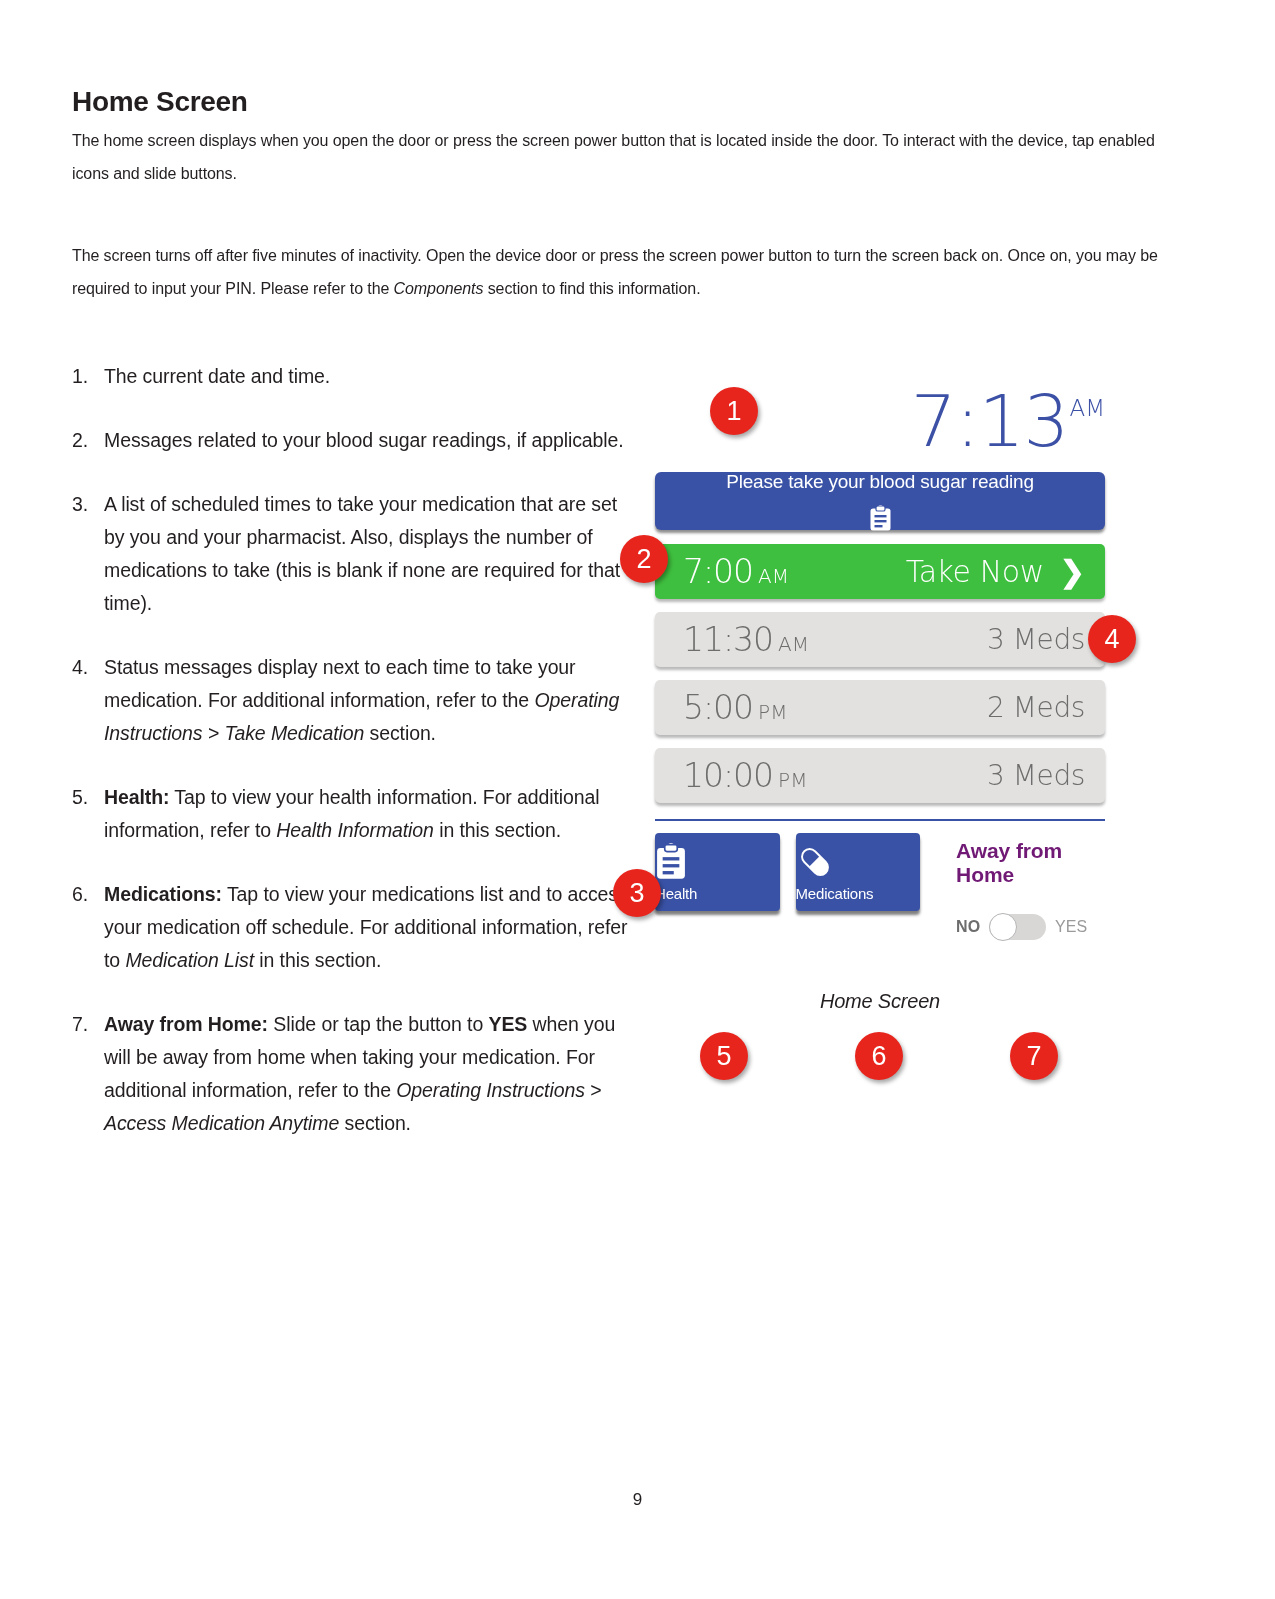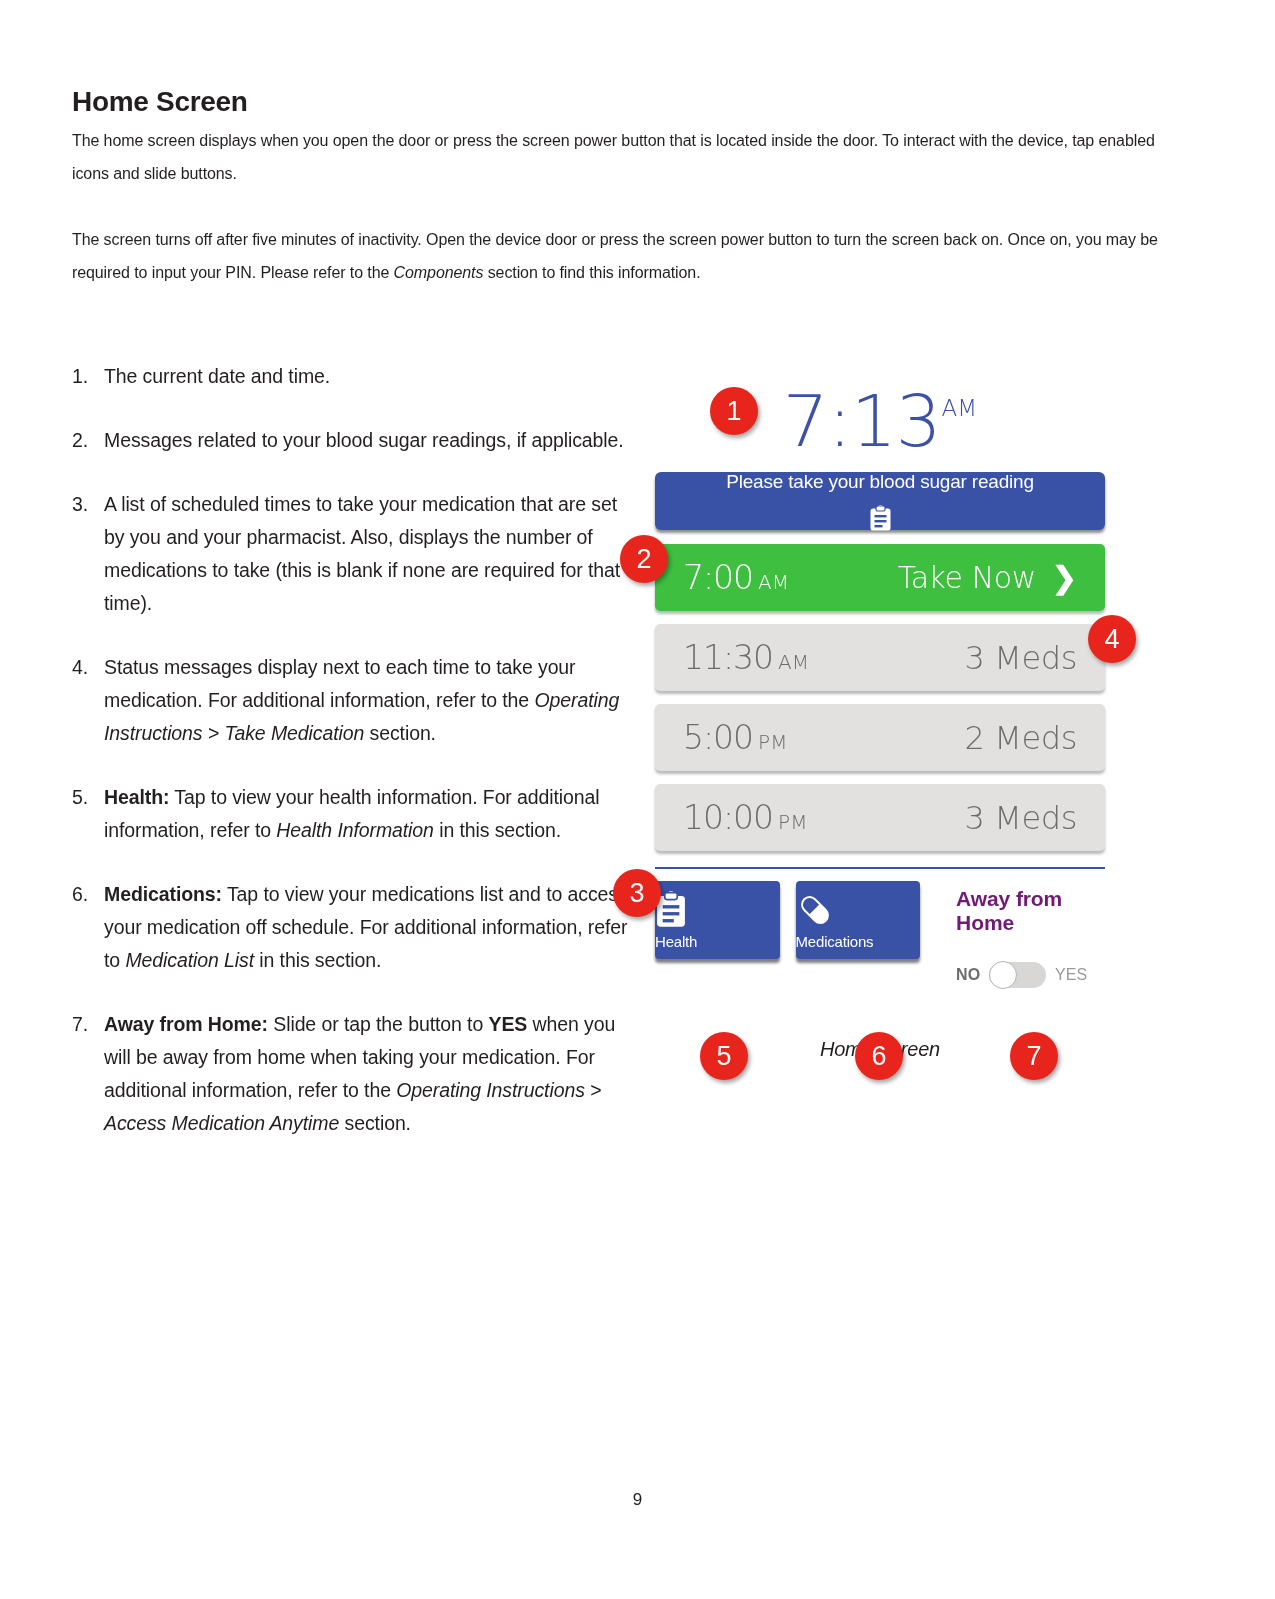--- a/index.html
+++ b/index.html
@@ -38,21 +38,21 @@
     color: #231f20;
   }
 
   p.para {
     font-size: 16px;
     line-height: 33px;
     margin: 0;
     color: #231f20;
     letter-spacing: -0.1px;
   }
-  p.para.second { margin-top: 33px; }
+  p.para.second { margin-top: 49px; }
 
   .italic { font-style: italic; }
   .bold { font-weight: bold; }
 
   
   ol.steps {
     position: absolute;
     left: 72px;
     top: 360px;
     width: 560px;
@@ -78,21 +78,21 @@
 
   
   .device {
     position: absolute;
     left: 655px;
     top: 370px;
     width: 450px;
   }
 
   .clock-row {
-    text-align: center;
+    text-align: right;
     position: relative;
     height: 80px;
     text-decoration: underline;
   }
   .clock {
     color: #3c51a6;
     font-size: 72px;
     font-weight: 300;
     line-height: 76px;
     letter-spacing: -1px;
@@ -124,25 +124,25 @@
     color: #ffffff;
     font-size: 19px;
     box-shadow: 0 3px 3px rgba(0,0,0,0.45);
     gap: 12px;
     letter-spacing: -0.2px;
     flex-direction: column;
   }
 
   .sched { margin-top: 14px; }
   .sched-row {
-    height: 67px;
+    height: 55px;
     border-radius: 5px;
     display: flex;
     align-items: center;
-    padding: 0 28px 0 28px;
+    padding: 0 20px 0 28px;
     margin-bottom: 13px;
     box-shadow: 0 3px 3px rgba(0,0,0,0.28);
     position: relative;
   }
   .sched-row.active {
     background: #3fbf3f;
     color: #ffffff;
   }
   .sched-row.idle {
     background: #e2e1df;
@@ -155,21 +155,21 @@
     letter-spacing: -1px;
     white-space: nowrap;
   }
   .sched-time .mer {
     font-size: 20px;
     letter-spacing: 0;
     margin-left: 5px;
   }
   .sched-status {
     margin-left: auto;
-    font-size: 32px;
+    font-size: 28px;
     font-weight: 300;
     font-family: "DejaVu Sans", sans-serif;
     letter-spacing: -0.4px;
     white-space: nowrap;
   }
   .sched-row.active .sched-status { font-size: 30px; }
   .chevron {
     margin-left: 16px;
     font-size: 30px;
     font-weight: bold;

